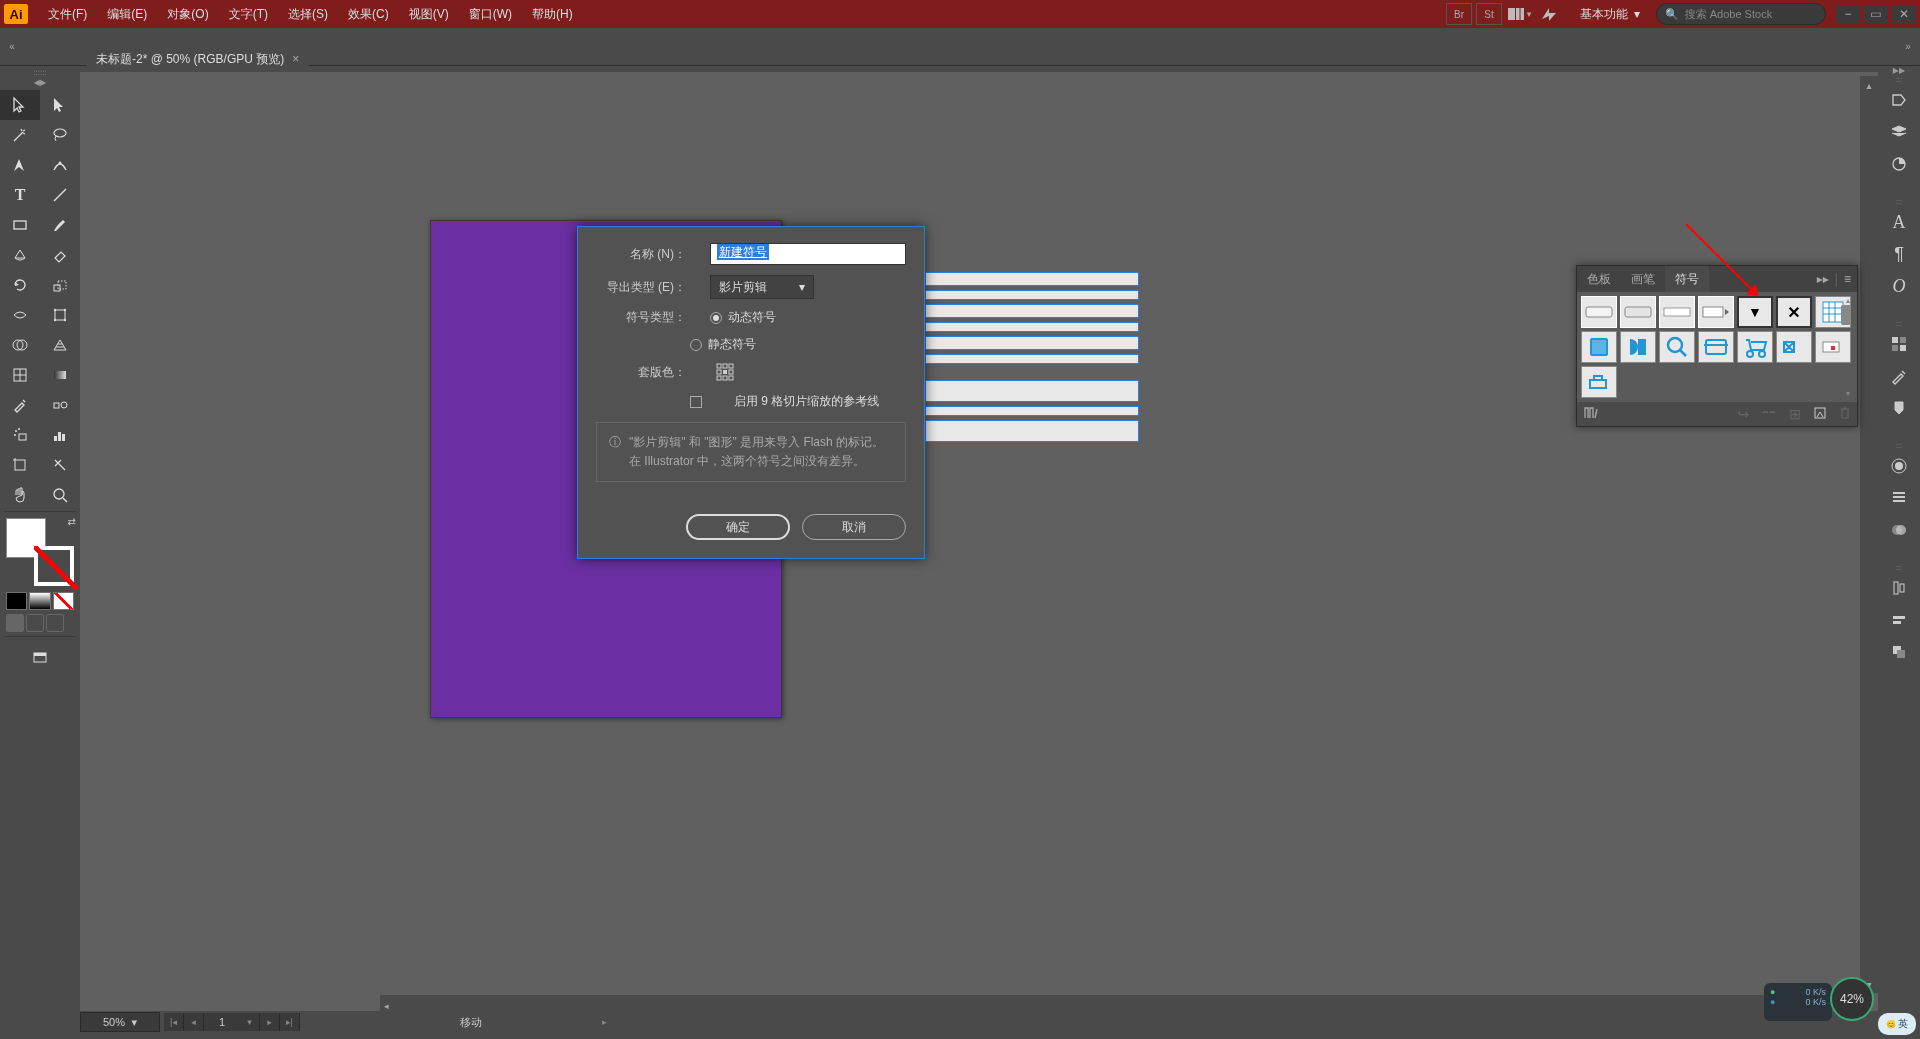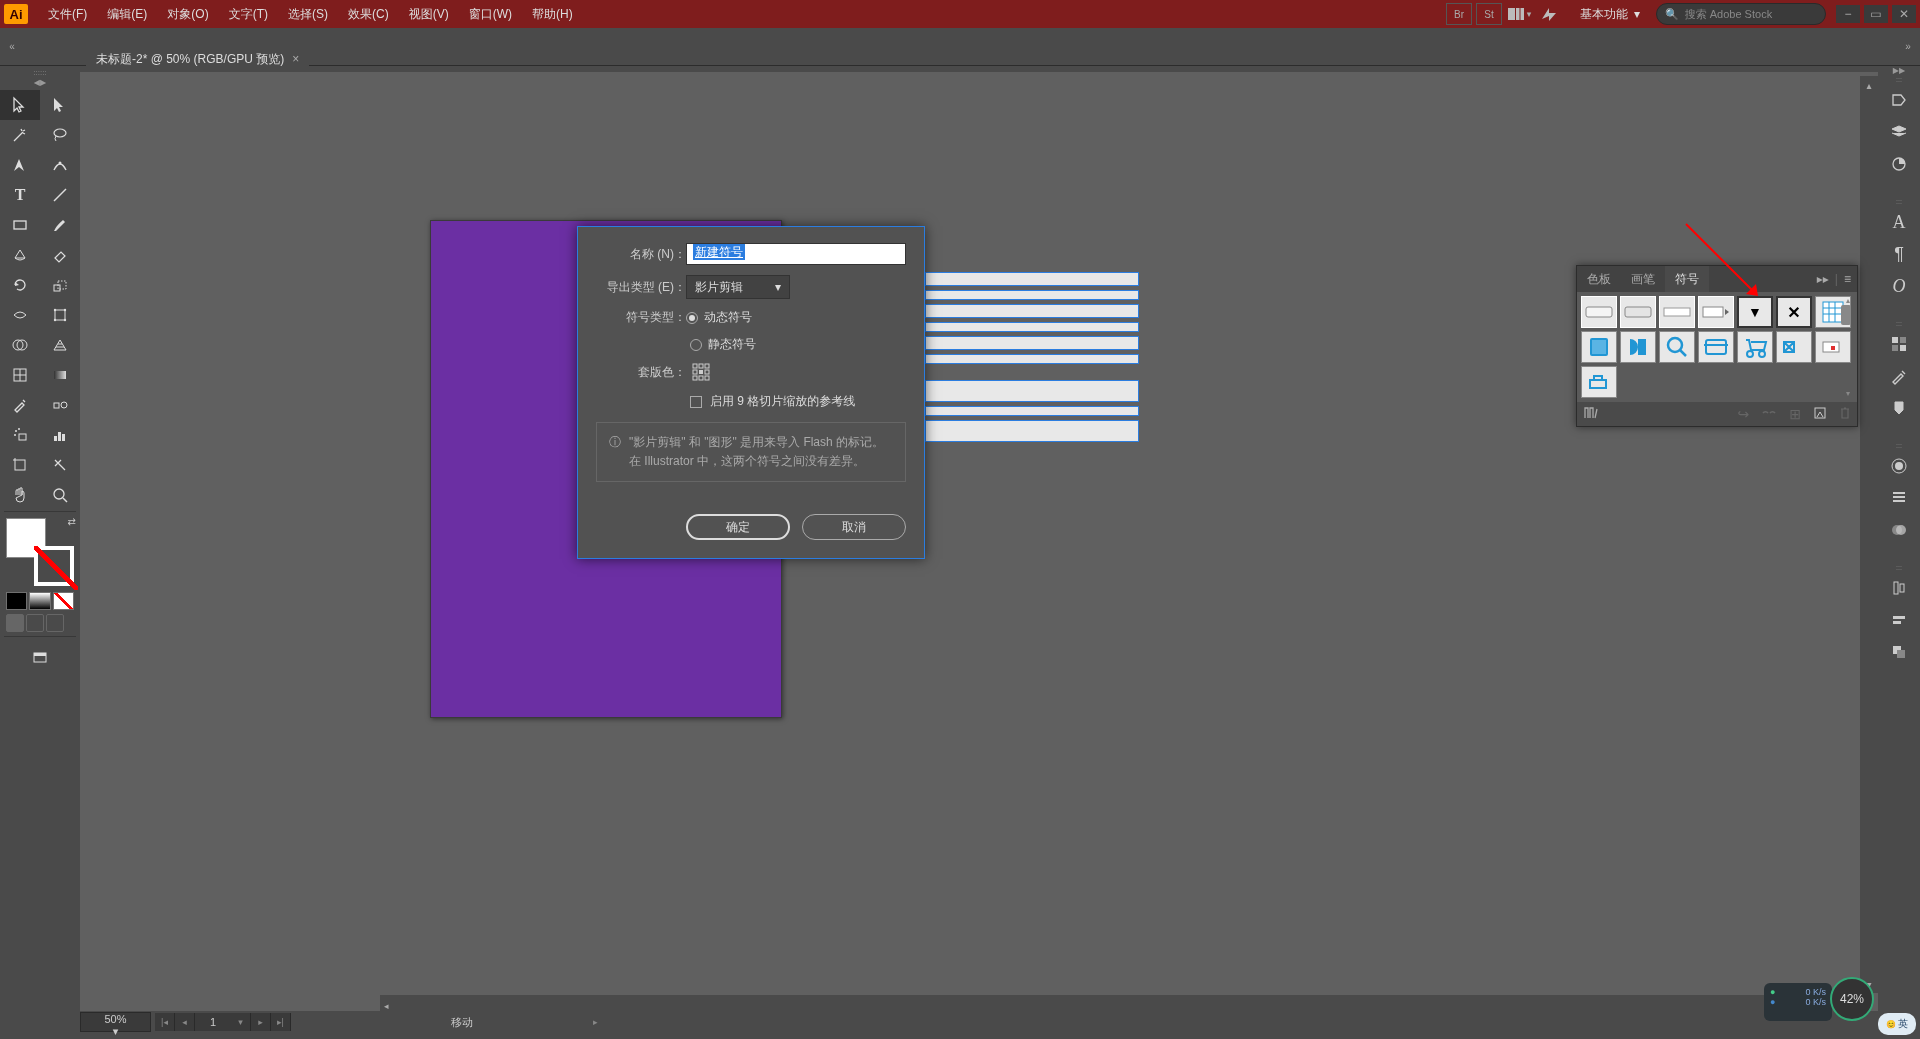--- a/index.html
+++ b/index.html
@@ -78,38 +78,38 @@
     .sym-grid-arrow { color: #888; font-size: 8px; text-align: center;}
     .sym-cell { width: 36px; height: 32px; background: #e8e8e8; border: 1px solid #888; display: flex; align-items: center; justify-content: center; font-size: 16px; }
     .sym-cell.sel { border: 1px solid #fff; }
     .sym-footer { display: flex; height: 24px; align-items: center; padding: 0 6px; gap: 12px; color: #888; font-size: 14px; }
     .sym-footer-sp { flex: 1; }
     
     
     .dialog { position: absolute; left: 577px; top: 226px; width: 348px; background: #525252; border: 1px solid #2b7de0; box-shadow: 0 0 12px rgba(0,0,0,0.6); }
     .dialog-title { height: 30px; background: #fff; color: #222; font-size: 12px; display: flex; align-items: center; padding: 0 10px; }
     .dialog-body { padding: 16px 18px; color: #ddd; font-size: 12px; }
-    .dlg-row { display: flex; align-items: center; margin-bottom: 10px; }
+    .dlg-row { display: flex; align-items: center; margin-bottom: 10px; gap: 24px; }
     .dlg-label { width: 90px; text-align: right; color: #ccc; }
     .dlg-input { flex: 1; height: 22px; background: #fff; border: 1px solid #333; color: #fff; padding: 0 6px; font-size: 12px; text-decoration: underline; }
     .dlg-input-text { background: #2b7de0; color: #fff; padding: 1px 2px; }
     .dlg-select { width: 104px; height: 24px; background: #424242; border: 1px solid #333; color: #ddd; display: flex; align-items: center; justify-content: space-between; padding: 0 8px; font-size: 12px; }
     .dlg-radio-row { display: flex; align-items: center; gap: 6px; margin-left: 94px; margin-bottom: 8px; }
     .radio { width: 12px; height: 12px; border: 1px solid #aaa; border-radius: 50%; display: flex; align-items: center; justify-content: center; }
     .radio.checked::after { content:''; width: 6px; height: 6px; background: #ddd; border-radius: 50%; }
     .checkbox { width: 12px; height: 12px; border: 1px solid #aaa; }
     .dlg-reg-icon { width: 22px; height: 22px; display: flex; align-items: center; justify-content: center; font-size: 14px; color: #ddd; margin-left: 4px; }
     .dlg-info { border: 1px solid #666; padding: 10px 12px; margin-top: 12px; display: flex; gap: 8px; color: #aaa; font-size: 12px; line-height: 1.6; }
     .dlg-buttons { display: flex; justify-content: flex-end; gap: 12px; padding: 16px 18px 18px; }
     .dlg-btn { width: 104px; height: 26px; border: 1px solid #aaa; border-radius: 14px; background: transparent; color: #ddd; font-size: 12px; display: flex; align-items: center; justify-content: center; }
     .dlg-btn.primary { border: 2px solid #ddd; }
     
     
     .status-bar { position: absolute; left: 80px; bottom: 6px; right: 42px; height: 22px; background: #4a4a4a; display: flex; align-items: center; color: #ccc; font-size: 11px; }
-    .zoom-box { width: 71px; height: 20px; background: #3a3a3a; border: 1px solid #2a2a2a; display: flex; align-items: center; padding: 0 22px; justify-content: space-between; flex-direction: column; }
+    .zoom-box { width: 80px; height: 20px; background: #3a3a3a; border: 1px solid #2a2a2a; display: flex; align-items: center; padding: 0 22px; justify-content: space-between; }
     .nav-btns { display: flex; gap: 0; margin-left: 4px; }
     .nav-btn { width: 20px; height: 18px; background: #3a3a3a; display: flex; align-items: center; justify-content: center; font-size: 9px; color: #888; border-right: 1px solid #2a2a2a;}
     .page-num { width: 36px; background: #3a3a3a; color: #ccc; display: flex; align-items: center; justify-content: center; font-size: 11px; height:18px;}
     .status-text { margin-left: 160px; }
     
     
     .netspeed { position: absolute; right: 88px; bottom: 18px; width: 68px; height: 38px; background: #2a3338; border-radius: 6px; padding: 4px 6px; font-size: 9px; color: #8ad; }
     .netspeed-row { display: flex; justify-content: space-between; align-items: center; }
     .pct-badge { position: absolute; right: 46px; bottom: 18px; width: 44px; height: 44px; border: 2px solid #3a7; border-radius: 50%; display: flex; align-items: center; justify-content: center; color: #ddd; font-size: 12px; background: #333; }
     .ime-badge { position: absolute; right: 4px; bottom: 4px; width: 38px; height: 22px; background: #e0ecf4; border-radius: 10px; display: flex; align-items: center; justify-content: center; font-size: 10px; color: #246; }

